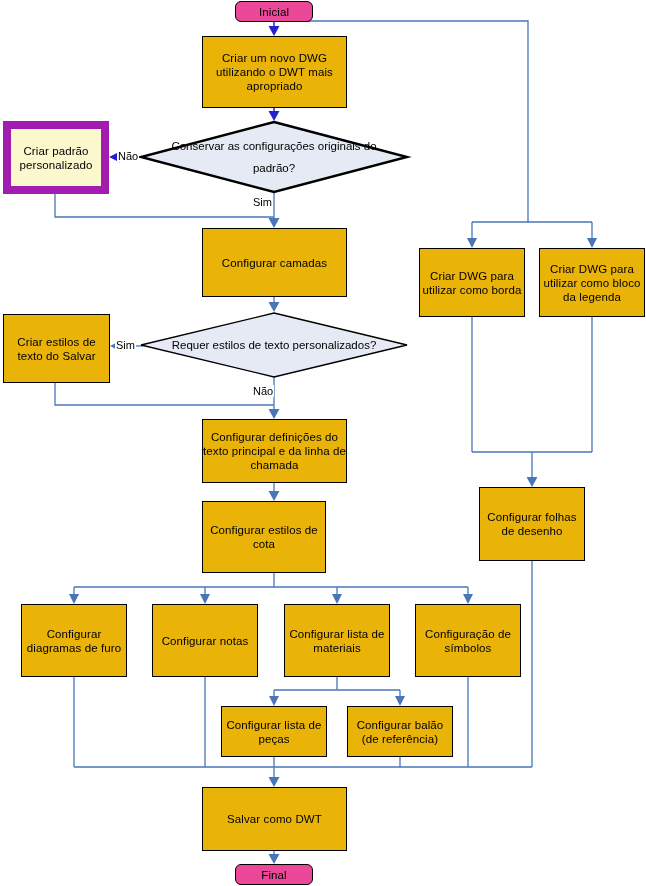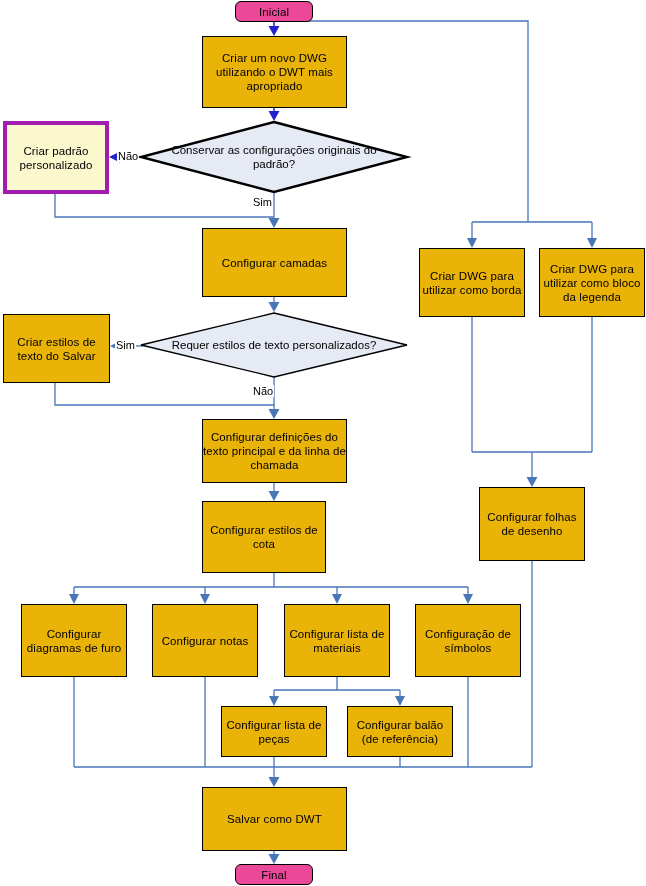--- a/index.html
+++ b/index.html
@@ -31,21 +31,21 @@
     letter-spacing: 0.1px;
     z-index: 5;
   }
   
   .proc {
     background: #eab308;
     border: 1.6px solid #000000;
   }
   .proc.alt {
     background: #fbf8cd;
-    border: 4px solid #a21caf;
+    border: 8px solid #a21caf;
   }
   .proc.thin {
     border: 1.2px solid #000000;
   }
   
   .term {
     background: #ec4899;
     border: 1.6px solid #000000;
     border-radius: 6px;
     font-size: 11.5px;
@@ -65,21 +65,21 @@
     position: absolute;
     left: 0;
     top: 0;
     width: 100%;
     height: 100%;
     display: flex;
     align-items: center;
     justify-content: center;
     text-align: center;
     font-size: 11.5px;
-    line-height: 14px;
+    line-height: 22px;
     color: #000000;
     padding: 0 26px;
     box-sizing: border-box;
   }
   
   .edges {
     position: absolute;
     left: 0;
     top: 0;
     width: 646px;

